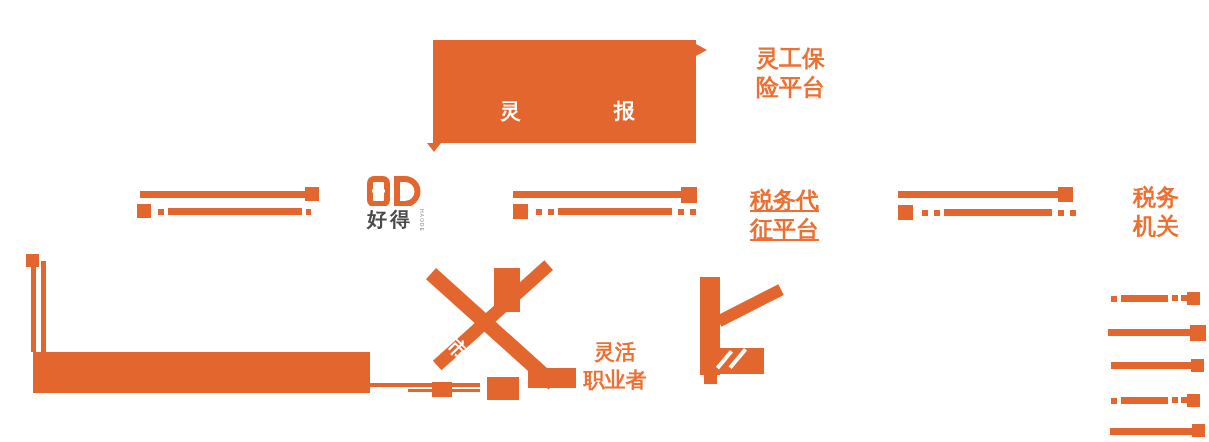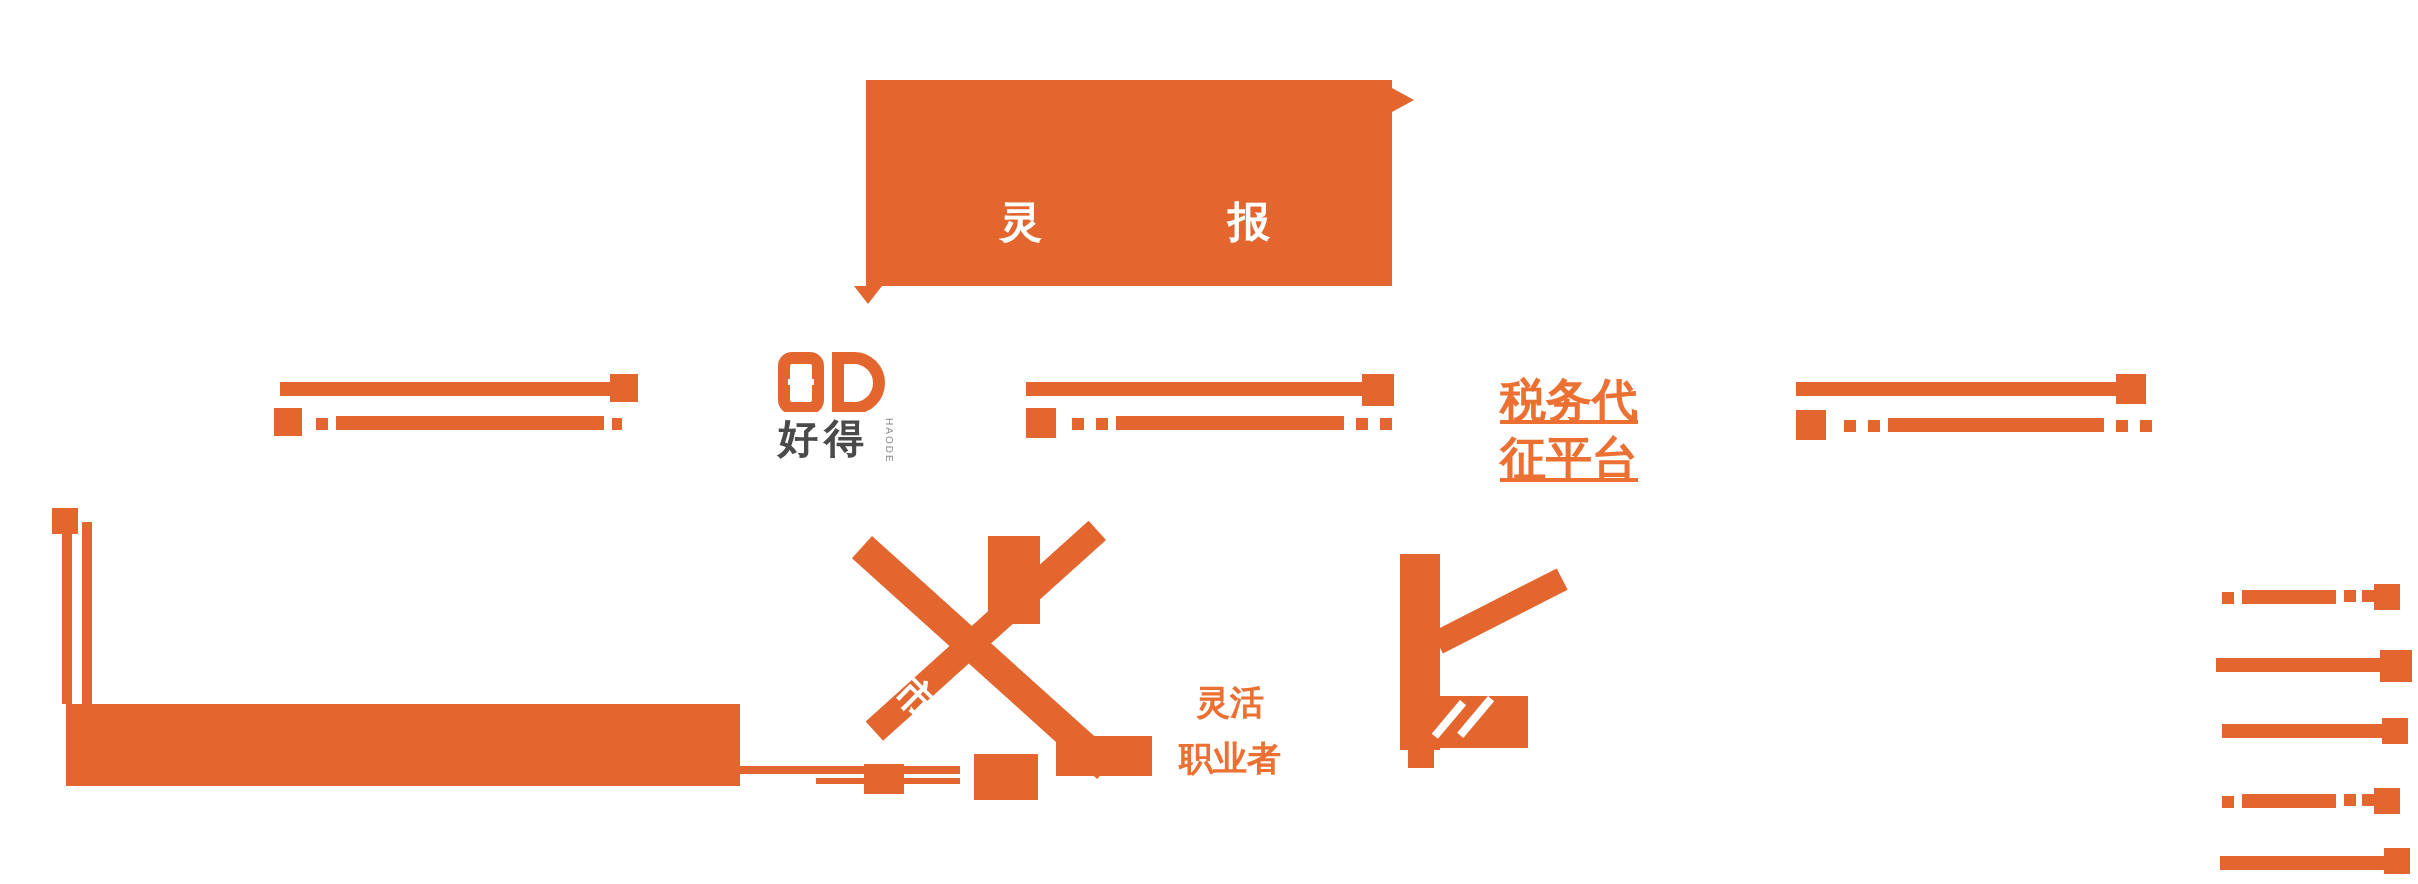--- a/index.html
+++ b/index.html
@@ -9,39 +9,41 @@
   .s { position:absolute; background:var(--accent); }
   .node { position:absolute; color:var(--label); font-weight:bold; font-size:23px; line-height:29px; white-space:pre; }
   .node.center { text-align:center; }
   .tri-right { position:absolute; width:0; height:0; border-top:6px solid transparent; border-bottom:6px solid transparent; border-left:11px solid var(--accent); }
   .tri-down { position:absolute; width:0; height:0; border-left:7px solid transparent; border-right:7px solid transparent; border-top:9px solid var(--accent); }
   .banner { position:absolute; left:433px; top:40px; width:263px; height:103px; background:var(--accent); }
   .banner-frag { position:absolute; top:57px; color:#fff; font-weight:bold; font-size:21px; }
   .bar-label { position:absolute; left:167px; top:344px; color:#fff; font-weight:bold; font-size:23px; letter-spacing:2px; z-index:3; }
   .rot { position:absolute; transform-origin:0 0; }
   .frag { position:absolute; color:#fff; font-weight:bold; transform-origin:center; z-index:2; }
-  .logo { position:absolute; left:386px; top:176px; width:70px; height:60px; }
+  .logo { position:absolute; left:364px; top:176px; width:70px; height:60px; }
   .logo-cn { position:absolute; left:3px; top:30px; color:var(--logo-text); font-weight:bold; font-size:20px; letter-spacing:3px; }
   .logo-latin { position:absolute; left:55px; top:33px; color:#8a8a8a; font-size:5px; writing-mode:vertical-lr; letter-spacing:1px; }
   .whiteslash { position:absolute; background:#fff; transform-origin:0 0; z-index:2; }
 </style>
 </head>
 <body>
 
 <div class="canvas">
 
   <div class="banner">
     <span class="banner-frag" style="left:67px">灵</span>
     <span class="banner-frag" style="left:181px">报</span>
   </div>
   <div class="tri-right" style="left:696px; top:44px;"></div>
   <div class="tri-down" style="left:427px; top:143px;"></div>
 
+  <div class="node" style="left:756px; top:44px;"><span>灵工保</span><br><span>险平台</span></div>
   <div class="node" style="left:750px; top:186px;text-decoration:underline;"><span>税务代</span><br><span>征平台</span></div>
-  <div class="node center" style="left:570px; top:338px; width:90px; font-size:17px; line-height:28px;"><span>灵活</span><br><span>职业者</span></div>
+  <div class="node" style="left:1133px; top:183px;"><span>税务</span><br><span>机关</span></div>
+  <div class="node center" style="left:570px; top:338px; width:90px; font-size:21px; line-height:28px;"><span>灵活</span><br><span>职业者</span></div>
 
   <div class="logo">
     <svg width="64" height="30" style="position:absolute;left:3px;top:0;">
       <rect x="3" y="3" width="17" height="25" rx="4" fill="none" stroke="#E2662E" stroke-width="6"></rect>
       <line x1="5" y1="15" x2="18" y2="15" stroke="#fff" stroke-width="3"></line>
       <path d="M30,3 h8 a12.5,12.5 0 0 1 0,25 h-8 z" fill="none" stroke="#E2662E" stroke-width="6"></path>
     </svg>
     <span class="logo-cn">好得</span>
     <span class="logo-latin">HAODE</span>
   </div>

